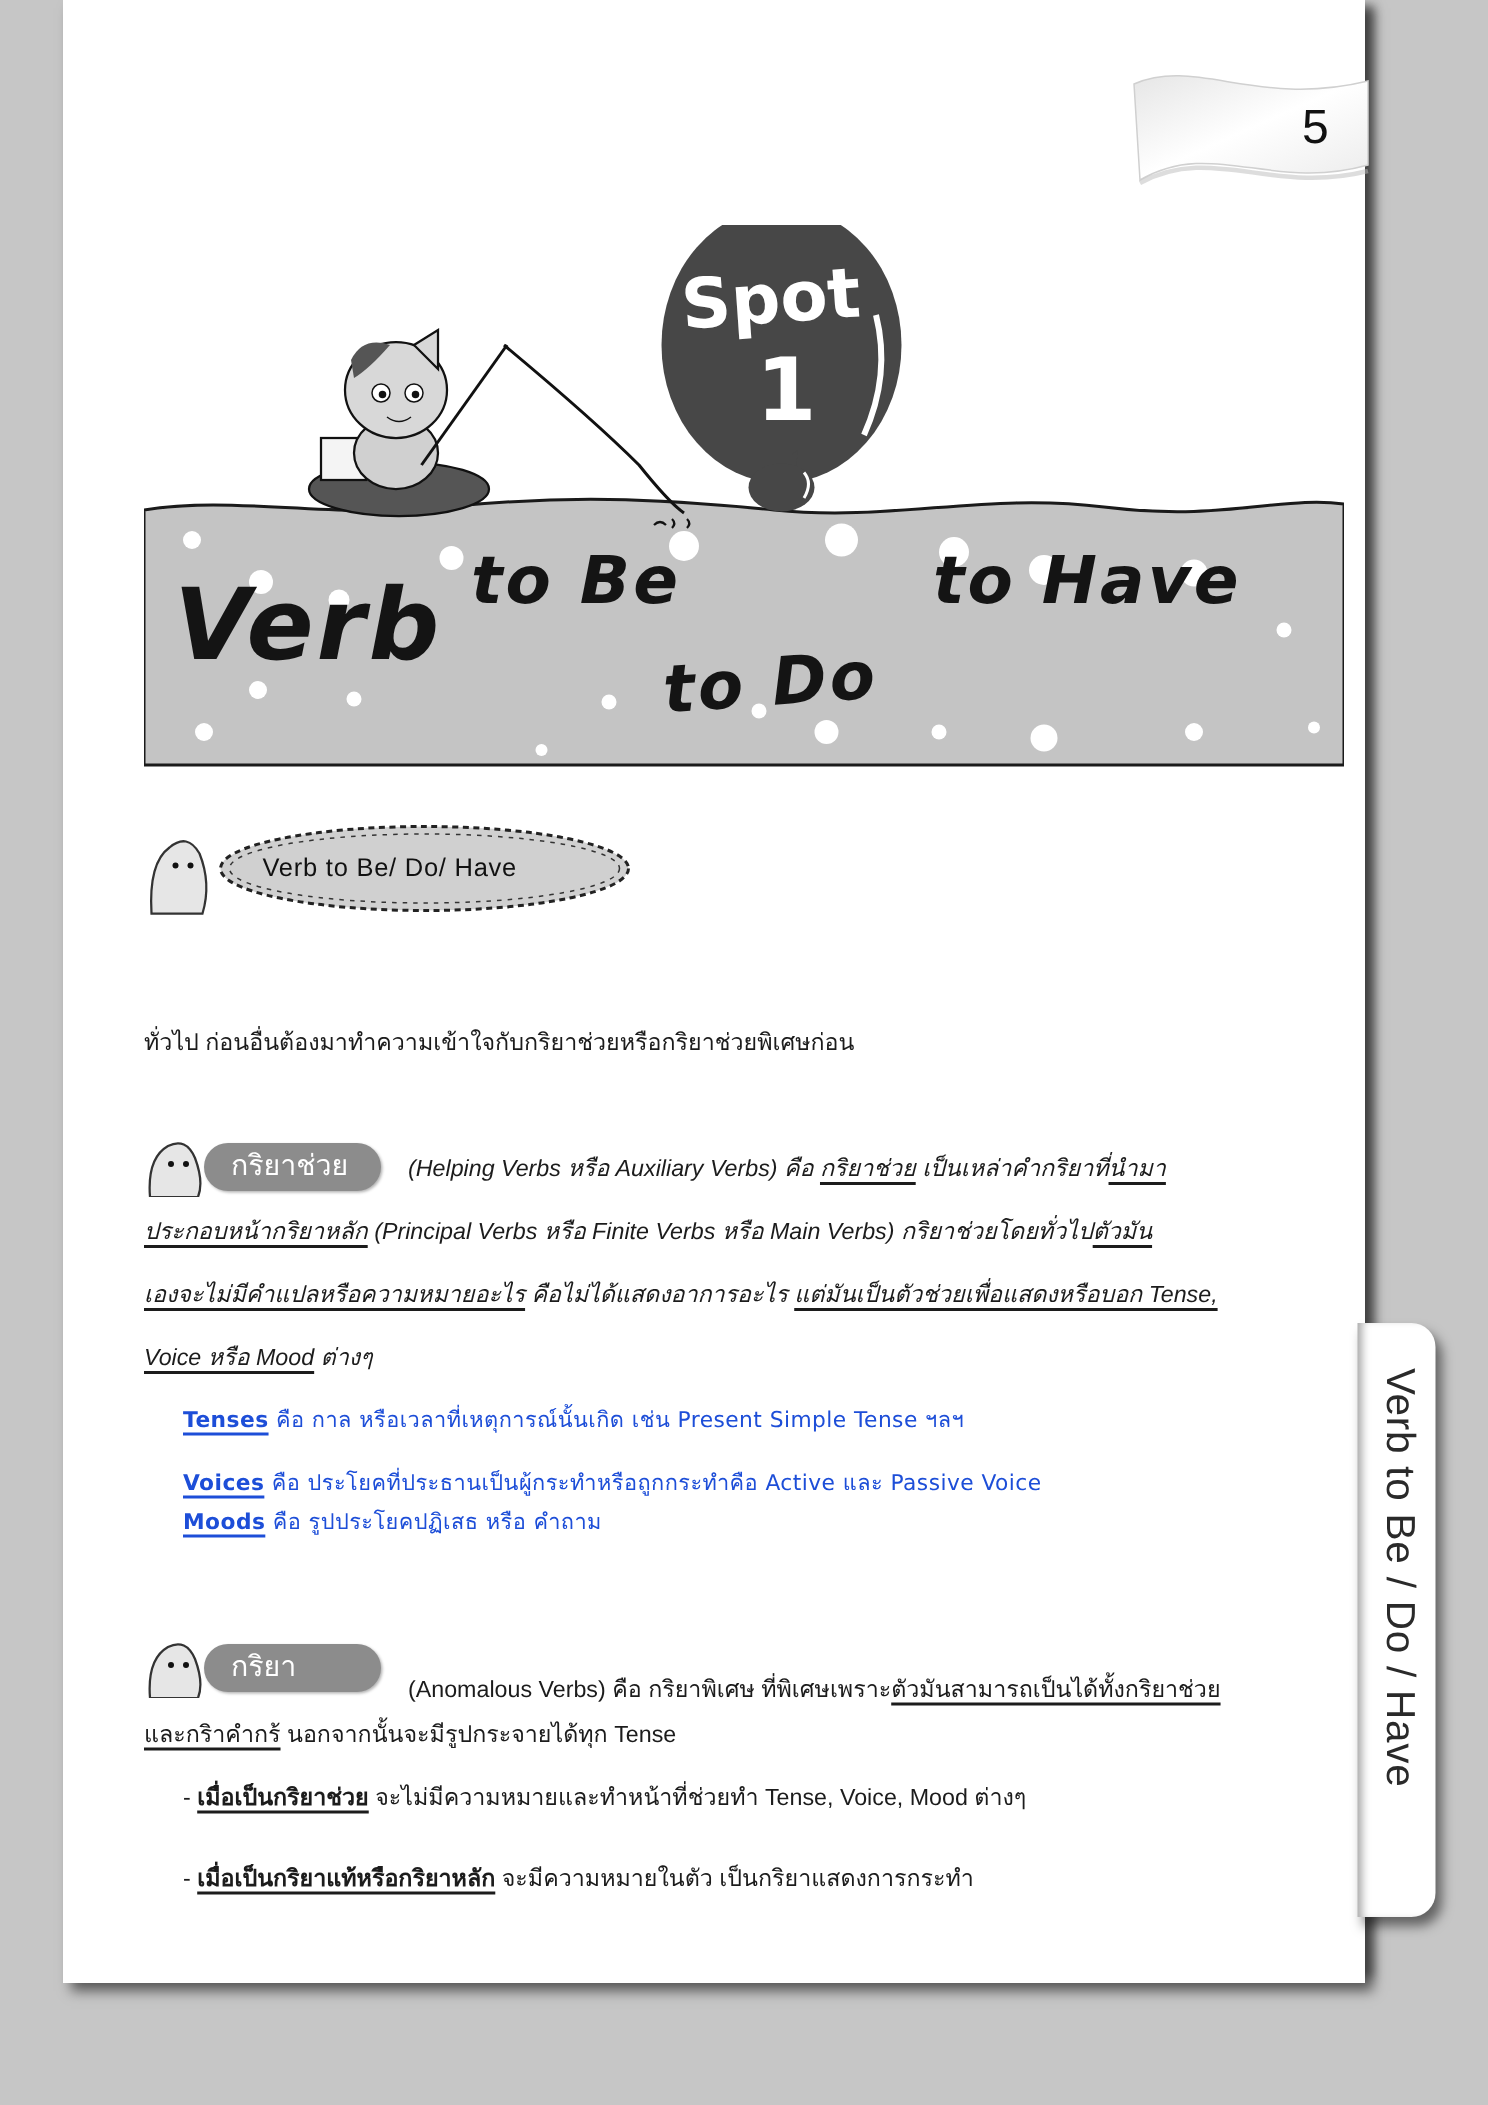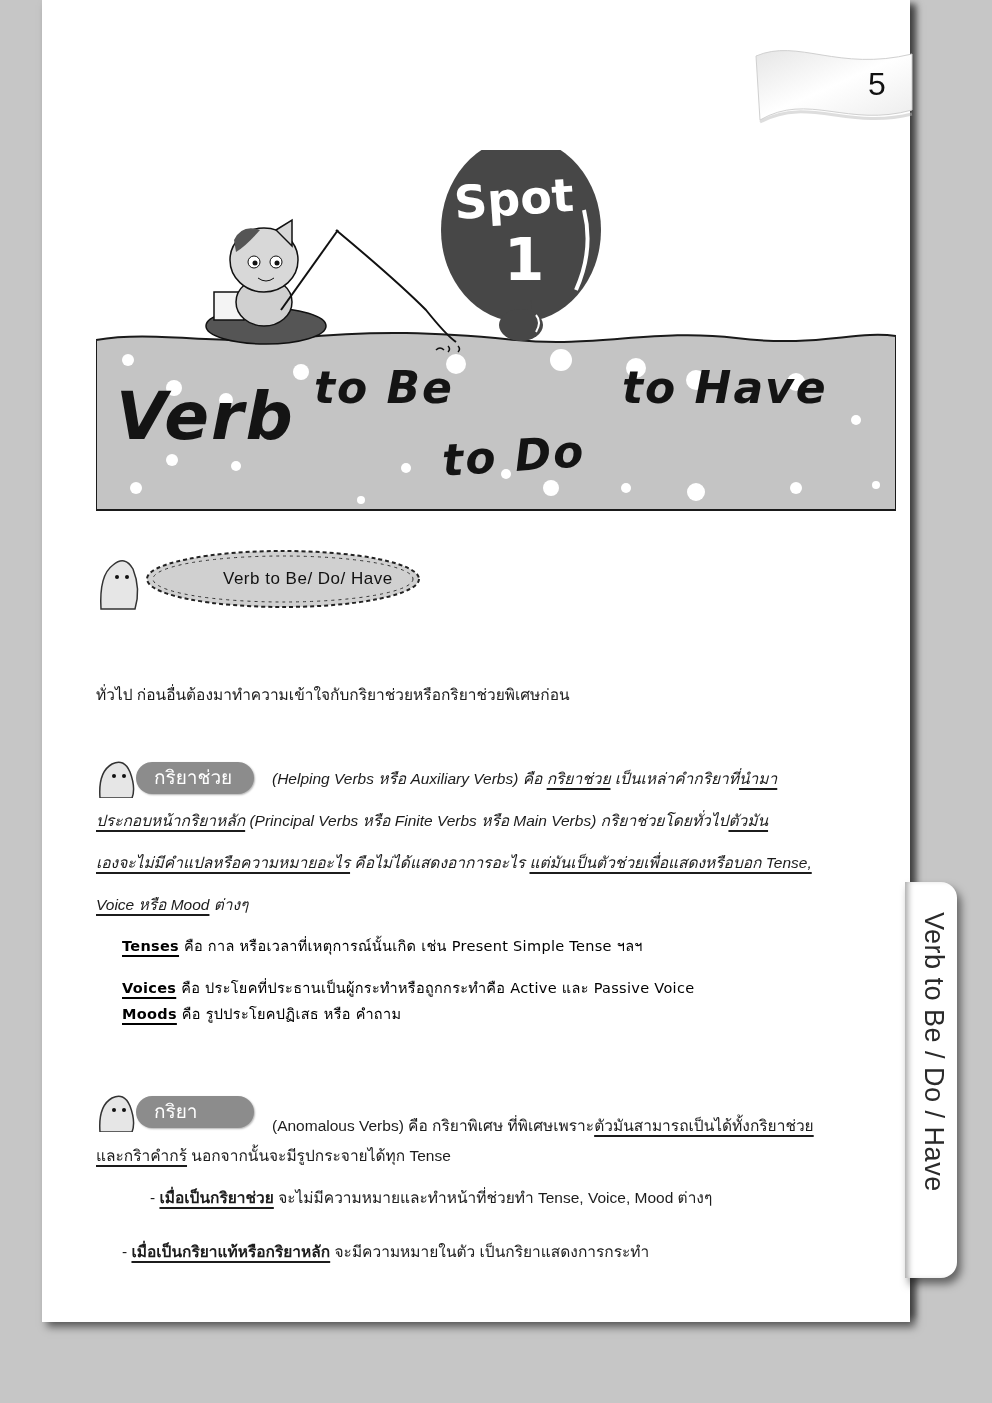--- a/index.html
+++ b/index.html
@@ -41,32 +41,32 @@
     position: absolute; font-family: "DejaVu Sans", sans-serif; font-weight: bold;
     color: #141414; font-style: italic; letter-spacing: 2px;
   }
   .spot-text {
     position: absolute; font-family: "DejaVu Sans", sans-serif; font-weight: bold; color: #fff;
   }
   
   .section-heading { position: absolute; left: 95px; top: 545px; width: 330px; height: 70px; }
   .heading-label {
     position: absolute; left: 80px; top: 24px; font-family: "Liberation Sans", sans-serif;
-    font-size: 17px; color: #111; letter-spacing: 0.5px; margin-left: 48px;
+    font-size: 17px; color: #111; letter-spacing: 0.5px;
   }
   
   .para {
     position: absolute; left: 96px; width: 800px;
     font-family: "Liberation Sans", sans-serif; font-size: 15.5px; color: #1c1c1c;
   }
   .line { position: absolute; white-space: nowrap; }
   u { text-decoration: underline; text-underline-offset: 4px; text-decoration-thickness: 1.5px; }
   .bold-u { font-weight: bold; text-decoration: underline; text-underline-offset: 4px; text-decoration-thickness: 2px; }
   .wavy { text-decoration: underline wavy; text-underline-offset: 5px; text-decoration-thickness: 1px; }
-  .light { color: #000000; font-family: "DejaVu Sans", sans-serif; font-size: 14.5px; letter-spacing: 0.3px; }
+  .light { color: #1d4ed8; font-family: "DejaVu Sans", sans-serif; font-size: 14.5px; letter-spacing: 0.3px; }
   
   .pill-wrap { position: absolute; left: 96px; height: 40px; }
   .pill {
     position: absolute; left: 40px; top: 4px; height: 32px; border-radius: 16px;
     background: #8c8c8c; color: #fff; font-family: "Liberation Sans", sans-serif;
     font-size: 19px; line-height: 32px; padding: 0 14px 0 18px; box-sizing: border-box;
     box-shadow: 1px 1px 2px rgba(0,0,0,0.3);
   }
   .mascot { position: absolute; left: 0; top: 0; }
 </style>
@@ -215,19 +215,19 @@
 <div class="para" style="top:1101px;height:70px;">
   <div class="line" style="left:176px;top:12px;">
     <span>(Anomalous Verbs) คือ กริยาพิเศษ ที่พิเศษเพราะ</span><u>ตัวมันสามารถเป็นได้ทั้งกริยาช่วย</u>
   </div>
   <div class="line" style="left:0;top:42px;">
     <u>และกริาคำกร้</u><span>  นอกจากนั้นจะมีรูปกระจายได้ทุก Tense</span>
   </div>
 </div>
 
 <div class="para" style="top:1185px;height:110px;">
-  <div class="line" style="left:26px;top:0;margin-left:28px;">
+  <div class="line" style="left:26px;top:0;">
     <span>- </span><span class="bold-u">เมื่อเป็นกริยาช่วย</span><span> จะไม่มีความหมายและทำหน้าที่ช่วยทำ  Tense, Voice, Mood  ต่างๆ</span>
   </div>
   <div class="line" style="left:26px;top:54px;">
     <span>- </span><span class="bold-u">เมื่อเป็นกริยาแท้หรือกริยาหลัก</span><span>  จะมีความหมายในตัว เป็นกริยาแสดงการกระทำ</span>
   </div>
 </div>
 
 </body></html>

